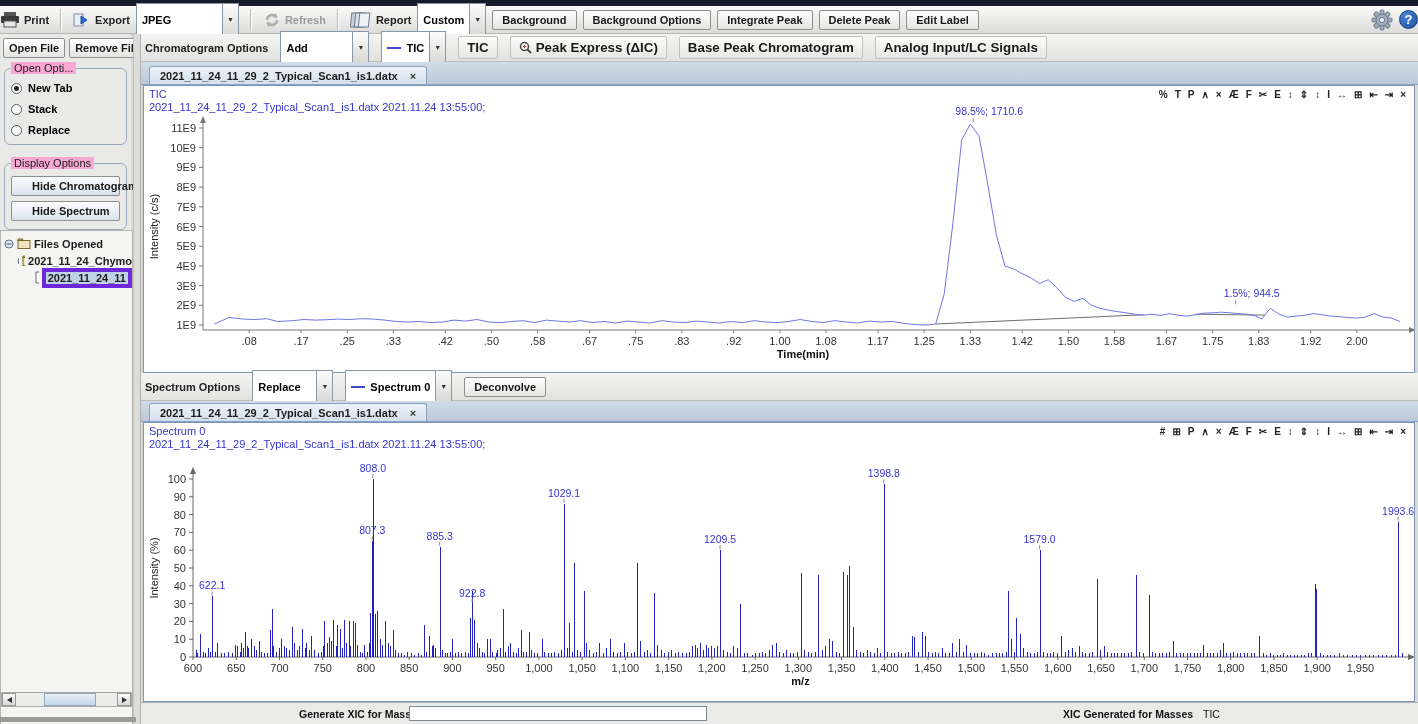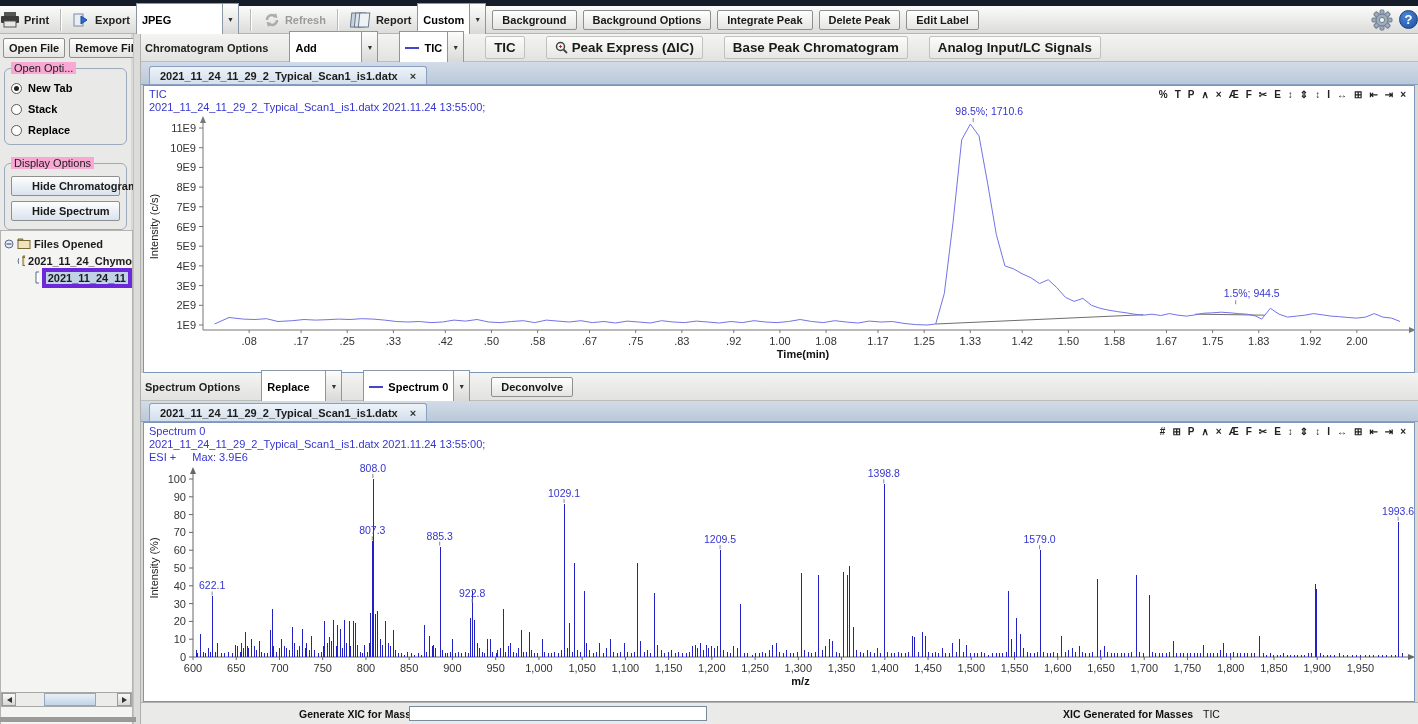--- a/index.html
+++ b/index.html
@@ -53,21 +53,21 @@
   .tri-l { width:0; height:0; border-top:3px solid transparent; border-bottom:3px solid transparent; border-right:5px solid #333; }
   .tri-r { width:0; height:0; border-top:3px solid transparent; border-bottom:3px solid transparent; border-left:5px solid #333; }
   .scr-track { flex:1; height:13px; position:relative; background:#ececea; }
   .scr-thumb { position:absolute; left:28px; top:0; width:52px; height:13px;
     background:linear-gradient(#e8f0f8,#c2d4e6); border:1px solid #90a8c0; }
   .bottomleftbar { position:absolute; left:0; top:717px; width:136px; height:5px; background:#9a9a98; }
 
   
   .main { position:absolute; left:141px; top:34px; width:1277px; height:690px; }
   .optsbar { position:absolute; left:0; width:1277px; height:28px; background:linear-gradient(#f4f4f2,#e2e2e0);
-    border-bottom:1px solid #bcbcba; display:flex; align-items:center; gap:21px; padding:0 4px; }
+    border-bottom:1px solid #bcbcba; display:flex; align-items:center; gap:12px; padding:0 4px; }
   .tbtn { border:1px solid #c0c0be; border-radius:2px; background:linear-gradient(#fcfcfa,#e6e6e4);
     padding:3px 8px; font-weight:bold; color:#1a1a1a; display:inline-flex; align-items:center; gap:4px; white-space:nowrap; }
   .tabbar { position:absolute; left:0; width:1277px; height:23px;
     background:linear-gradient(#d2dce8,#bac8d8); border-bottom:1px solid #8aa0c0; display:flex; align-items:flex-end; padding-left:8px; }
   .tab { display:flex; align-items:center; gap:12px; background:linear-gradient(#eef3f9,#d3dfec);
     border:1px solid #8aa0c0; border-bottom:none; border-radius:3px 3px 0 0; padding:3px 10px 2px 10px;
     font-weight:bold; color:#1c1c1c; }
   .tab .x { font-weight:bold; color:#333; font-size:11px; }
   .panel { position:absolute; left:2px; width:1272px; background:#fff; border:1px solid #7b96ba; }
   .pheader { position:absolute; left:5px; top:2px; color:#3535cf; line-height:13px; white-space:nowrap; }
@@ -392,24 +392,20 @@
       <div class="tab">
         <span>2021_11_24_11_29_2_Typical_Scan1_is1.datx</span>
         <span class="x">×</span>
       </div>
     </div>
 
     <div class="panel" style="top:388px; height:280px;">
       <div class="pheader">
         <div>Spectrum 0</div>
         <div>2021_11_24_11_29_2_Typical_Scan1_is1.datx 2021.11.24 13:55:00;</div>
-        <div class="esi-line">
-          <span>ESI +</span>
-          <span>Max: 3.9E6</span>
-        </div>
       </div>
       <div class="picons" id="spec-icons">
           <span>#</span>
           <span>⊞</span>
           <span>P</span>
           <span>∧</span>
           <span>×</span>
           <span>Æ</span>
           <span>F</span>
           <span>✂</span>

